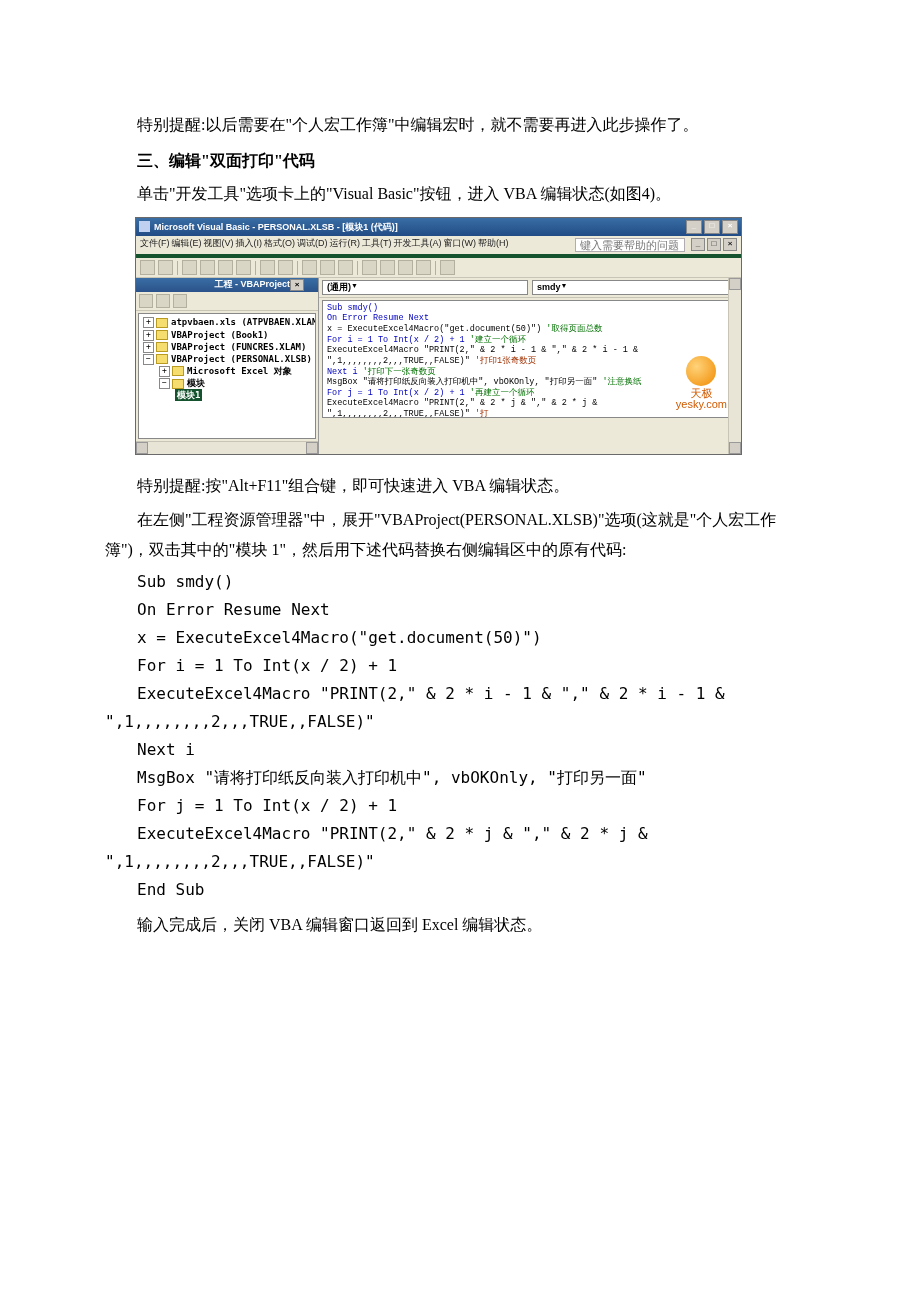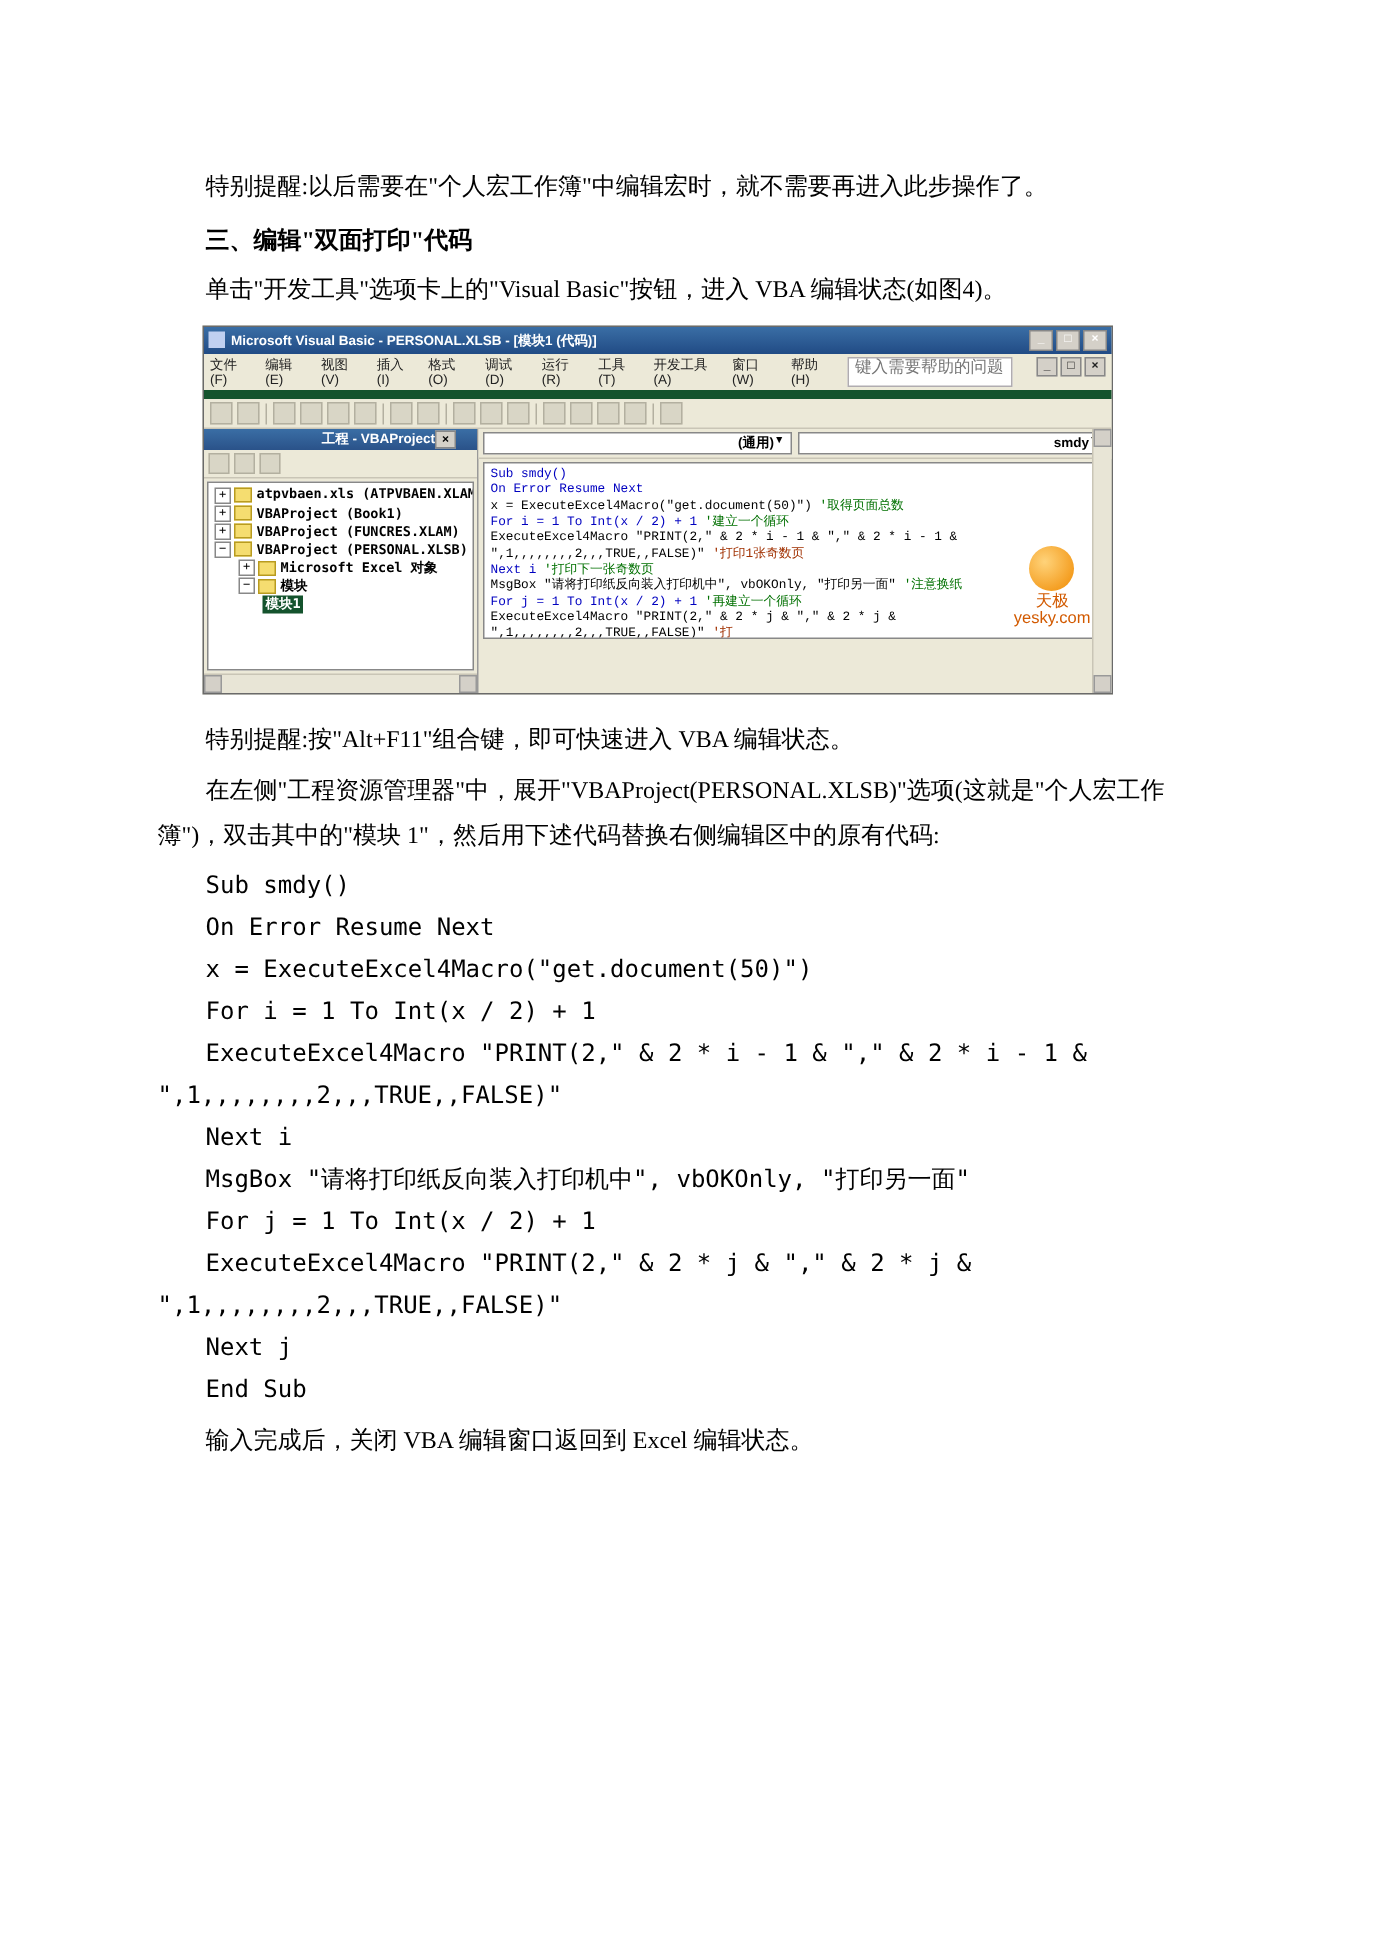--- a/index.html
+++ b/index.html
@@ -65,24 +65,24 @@
     width: 14px; height: 12px;
     background: #d4d0c8;
     border: 1px solid #888;
     font-size: 8px; line-height: 10px; text-align: center;
     font-weight: bold;
   }
   .menubar {
     display: flex;
     background: #ece9d8;
     padding: 2px 4px;
-    gap: 12px;
+    gap: 2px;
     font-size: 9px;
     color: #222;
-    border-bottom: 6px solid #14532d;
+    border-bottom: 4px solid #14532d;
   }
   .menubar .help-box {
     margin-left: auto;
     background: #fff;
     border: 1px solid #b0acb0;
     padding: 0 4px;
     color: #777;
     font-size: 11px;
     min-width: 100px;
     text-align: left;
@@ -115,21 +115,21 @@
   }
   .tree div{white-space:nowrap;}
   .tree .l1{padding-left:2px;}
   .tree .l2{padding-left:18px;}
   .tree .l3{padding-left:34px;}
   .tree .sel{background:#14532d;color:#fff;display:inline-block;padding:0 2px;}
   .exp{display:inline-block;width:9px;height:9px;border:1px solid #888;text-align:center;line-height:8px;font-size:8px;margin-right:2px;font-weight:normal;vertical-align:middle;}
   .fold{display:inline-block;width:10px;height:8px;background:#f5dd70;border:1px solid #b89b20;margin-right:3px;vertical-align:middle;}
   .code-area{flex:1;display:flex;flex-direction:column;position:relative;}
   .dd-row{display:flex;gap:4px;padding:2px 3px;background:#ece9d8;border-bottom:1px solid #c9c5b6;}
-  .dd{flex:1;display:flex;background:#fff;border:1px solid #888;padding:1px 4px;font-size:9px;font-weight:bold;justify-content:flex-end;}
+  .dd{flex:1;display:flex;background:#fff;border:1px solid #888;padding:1px 4px;font-size:9px;font-weight:bold;justify-content:flex-start;}
   .dd .arrow{font-size:7px;}
   .code-content{
     background:#fff;border:1px solid #888;margin:2px 3px 3px 3px;
     padding:2px 4px;
     font-family:"SimSun","Courier New",monospace;font-size:8.5px;line-height:1.25;
     height:112px;overflow:hidden;position:relative;
   }
   .code-content .k{color:#0000c0;}
   .code-content .c{color:#007000;}
   .code-content .r{color:#a03000;}
@@ -287,19 +287,18 @@
     <div class="code-line">On Error Resume Next</div>
     <div class="code-line">x = ExecuteExcel4Macro("get.document(50)")</div>
     <div class="code-line">For i = 1 To Int(x / 2) + 1</div>
     <div class="code-line">ExecuteExcel4Macro "PRINT(2," &amp; 2 * i - 1 &amp; "," &amp; 2 * i - 1 &amp; </div>
       <div class="code-wrap">",1,,,,,,,,2,,,TRUE,,FALSE)"</div>
     <div class="code-line">Next i</div>
     <div class="code-line">MsgBox "请将打印纸反向装入打印机中", vbOKOnly, "打印另一面"</div>
     <div class="code-line">For j = 1 To Int(x / 2) + 1</div>
     <div class="code-line">ExecuteExcel4Macro "PRINT(2," &amp; 2 * j &amp; "," &amp; 2 * j &amp; </div>
       <div class="code-wrap">",1,,,,,,,,2,,,TRUE,,FALSE)"</div>
-    <div class="code-line">Next j</div>
     <div class="code-line">End Sub</div>
   </div>
 
   <p class="para">输入完成后，关闭 VBA 编辑窗口返回到 Excel 编辑状态。</p>
 
 </div>
 
 </body></html>

